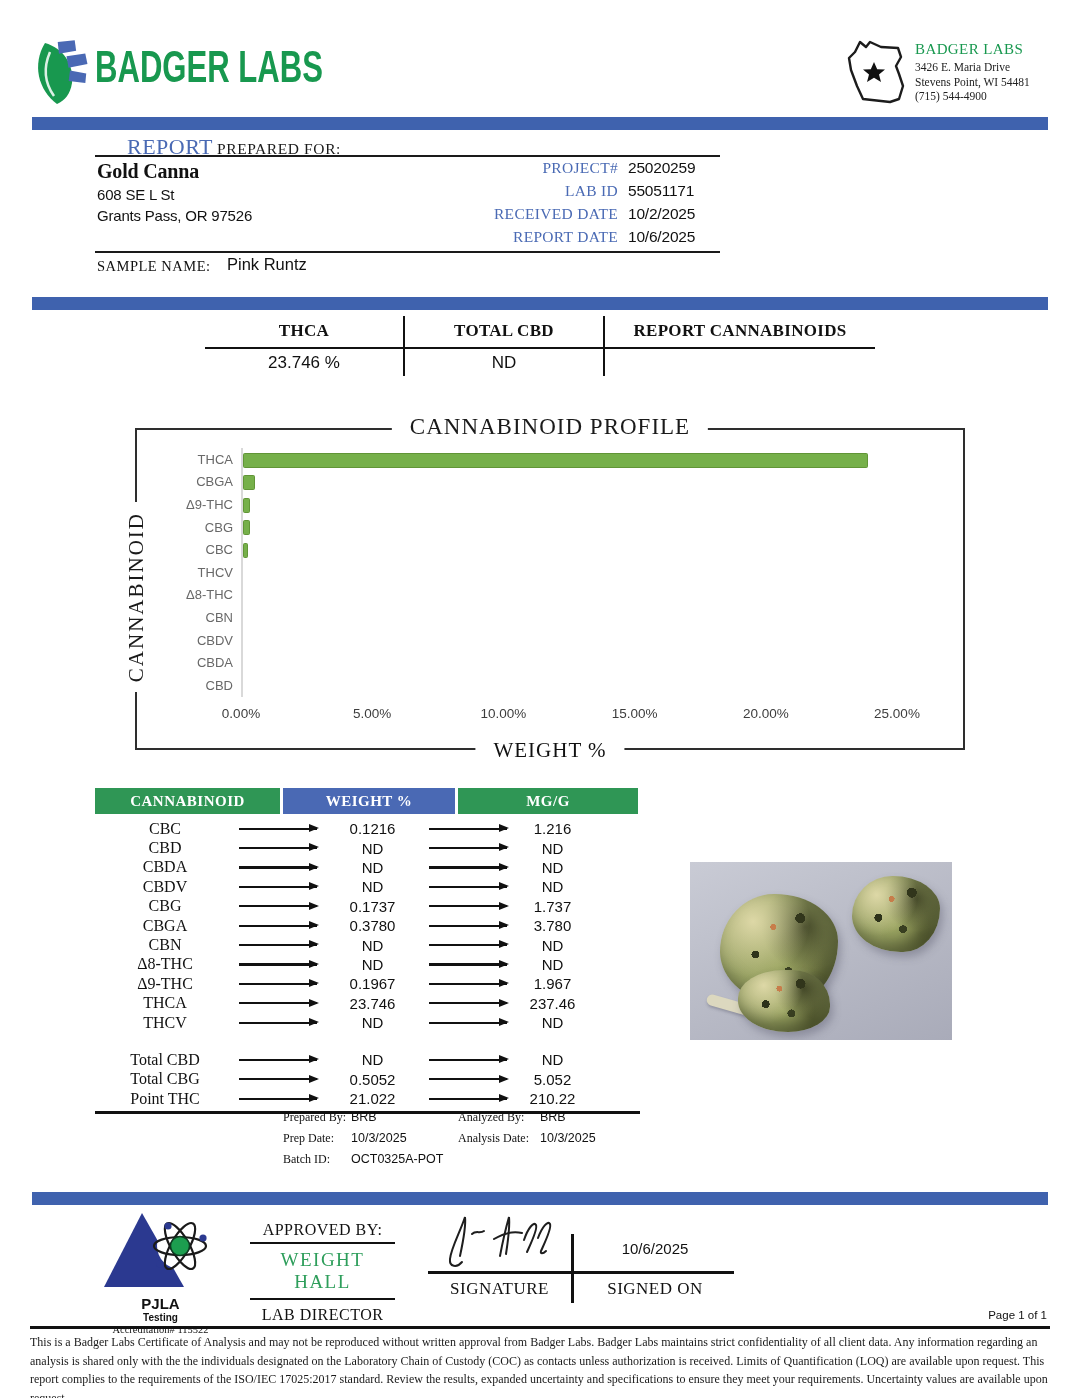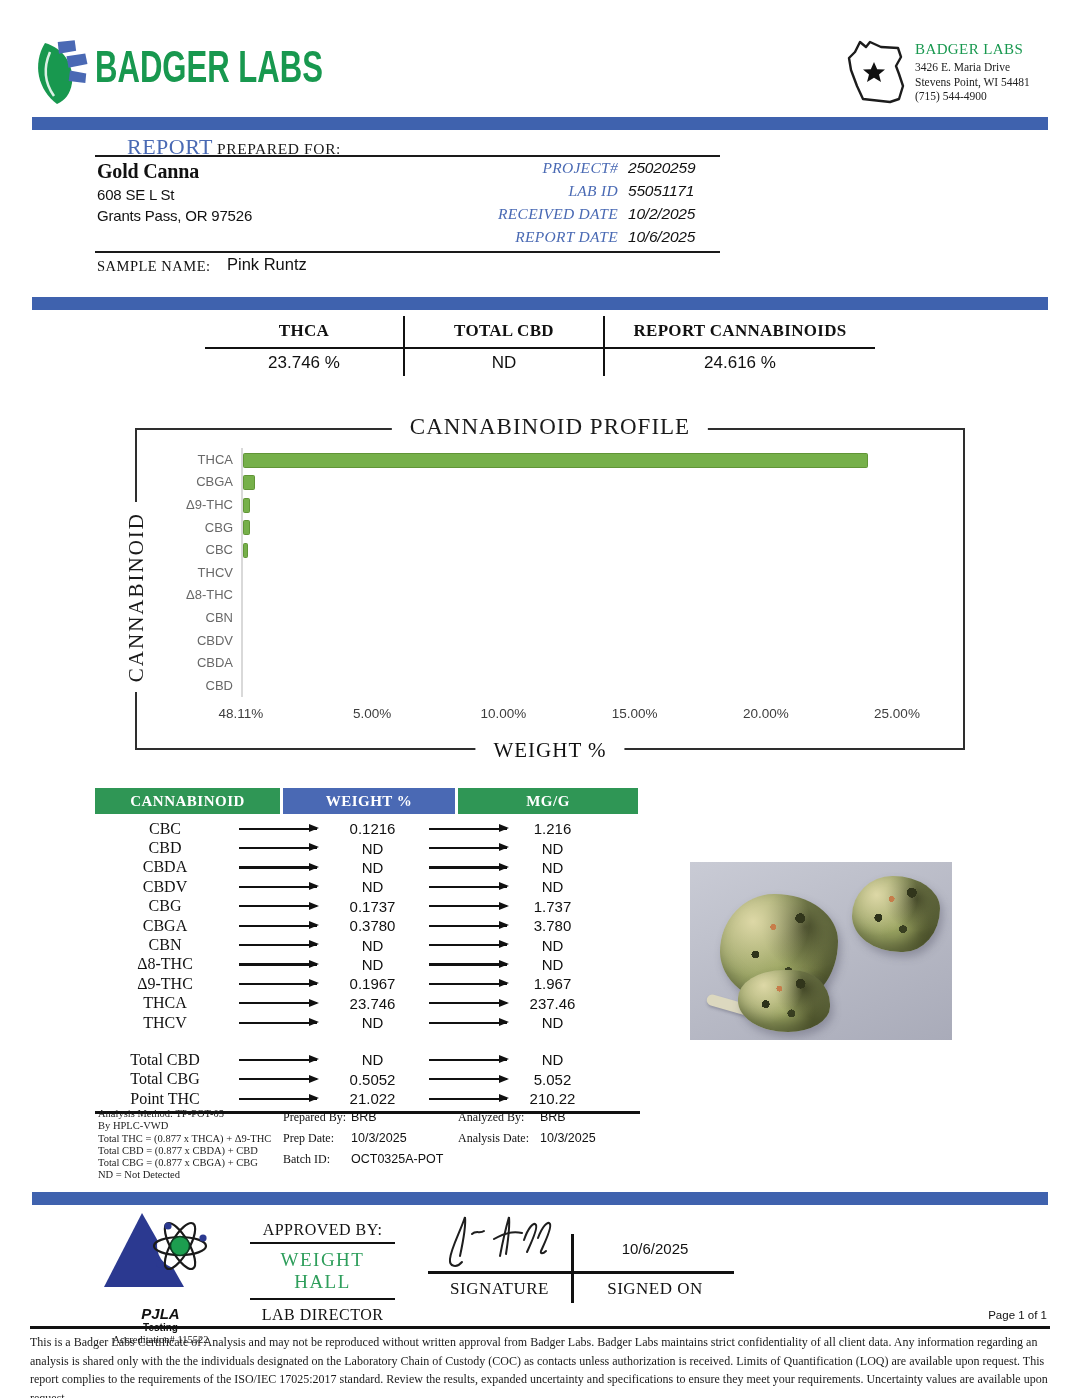--- a/index.html
+++ b/index.html
@@ -26,21 +26,21 @@
   .bar1{top:117px;} .bar2{top:297px;} .bar3{top:1192px;}
 
   
   .rep-heading{position:absolute;left:95px;top:134px;white-space:nowrap;}
   .rep-heading .rep{color:#4a6ab4;font-size:22px;letter-spacing:0.5px;margin-left:32px;}
   .rep-heading .rest{color:#1a1a1a;font-size:15.5px;letter-spacing:0.6px;}
   .hline{position:absolute;background:#1a1a1a;height:2px;}
   .client-name{position:absolute;left:97px;top:160px;font-weight:bold;font-size:20px;}
   .client-a1{position:absolute;left:97px;top:186px;font-size:15px;}
   .client-a2{position:absolute;left:97px;top:207px;font-size:15px;}
-  .meta-wrap{position:absolute;left:470px;top:159px;width:260px;font-style:italic;}
+  .meta-wrap{position:absolute;left:470px;top:159px;width:260px;}
   .meta-row{display:flex;height:23px;align-items:baseline;}
   .meta-label{width:148px;text-align:right;color:#4a6ab4;font-size:15.5px;letter-spacing:0.3px;}
   .meta-value{margin-left:10px;font-size:15.5px;font-family:"Liberation Sans",sans-serif;letter-spacing:-0.2px;}
   .sample-row{position:absolute;left:97px;top:257px;}
   .sample-label{font-size:14.5px;letter-spacing:0.5px;}
   .sample-value{position:absolute;left:130px;top:-2px;font-size:16.5px;
                 font-family:"Liberation Sans",sans-serif;white-space:nowrap;}
 
   
   .summary{position:absolute;left:205px;top:316px;width:670px;height:60px;display:flex;}
@@ -115,21 +115,21 @@
         #99a266;
        box-shadow:inset -7px -9px 16px rgba(42,47,22,.55),3px 5px 9px rgba(70,70,90,.35);}
   .bud1{left:30px;top:32px;width:118px;height:110px;}
   .bud1b{left:48px;top:108px;width:92px;height:62px;border-radius:55% 45% 50% 60%/50% 60% 45% 55%;}
   .bud2{left:162px;top:14px;width:88px;height:76px;}
   .stem{position:absolute;left:16px;top:138px;width:50px;height:11px;background:#dcd8bf;
         border-radius:6px;transform:rotate(16deg);box-shadow:1px 2px 3px rgba(60,60,80,.3);}
 
   
   .pjla{position:absolute;left:78px;top:1210px;width:165px;text-align:center;}
-  .pjla-name{font-family:"Liberation Sans",sans-serif;font-weight:bold;font-size:15px;margin-top:11px;font-style:italic;}
+  .pjla-name{font-family:"Liberation Sans",sans-serif;font-weight:bold;font-size:15px;margin-top:1px;}
   .pjla-sub{font-family:"Liberation Sans",sans-serif;font-weight:bold;font-size:10px;}
   .pjla-acc{font-size:10.5px;margin-top:1px;}
   .appr{position:absolute;left:250px;top:1221px;width:145px;text-align:center;}
   .appr-l1{font-size:16px;letter-spacing:0.5px;}
   .appr-line{height:2.2px;background:#111;margin:3px 0;}
   .appr-name{font-size:19px;letter-spacing:1.5px;color:#2e9e5b;padding:2px 0;}
   .appr-title{font-size:16px;letter-spacing:0.5px;padding-top:3px;}
   .sig-svg{position:absolute;left:432px;top:1210px;}
   .sig-hline{position:absolute;left:428px;top:1271px;width:306px;height:2.5px;background:#111;}
   .sig-vline{position:absolute;left:571px;top:1234px;width:2.5px;height:69px;background:#111;}
@@ -217,21 +217,20 @@
   <div class="sum-col c0">
         <div class="sum-head">THCA</div>
         <div class="sum-val">23.746 %</div>
       </div>
       <div class="sum-col c1">
         <div class="sum-head">TOTAL CBD</div>
         <div class="sum-val">ND</div>
       </div>
       <div class="sum-col c2">
         <div class="sum-head">REPORT CANNABINOIDS</div>
-        <div class="sum-val">24.616 %</div>
       </div>
     </div>
 
   <div class="chart-frame">
     <div class="chart-title">CANNABINOID PROFILE</div>
     <div class="chart-ylabel-box">
       <span class="chart-ylabel">CANNABINOID</span>
     </div>
     <div class="chart-plot">
         <div class="bar-row">
@@ -283,21 +282,21 @@
         <div class="bar-row">
           <span class="bar-label">CBDA</span>
           <div class="bar-track"></div>
         </div>
         <div class="bar-row">
           <span class="bar-label">CBD</span>
           <div class="bar-track"></div>
         </div>
       </div>
     <div class="chart-ticks">
-        <span class="tick" style="left: 45px;">48.11%</span>
+        <span class="tick" style="left: 45px;">0.00%</span>
         <span class="tick" style="left: 176.2px;">5.00%</span>
         <span class="tick" style="left: 307.4px;">10.00%</span>
         <span class="tick" style="left: 438.6px;">15.00%</span>
         <span class="tick" style="left: 569.8px;">20.00%</span>
         <span class="tick" style="left: 701px;">25.00%</span>
       </div>
     <div class="chart-xlabel">WEIGHT %</div>
   </div>
 
   <div class="rtable">
@@ -406,28 +405,20 @@
           <span class="arrow"></span>
           <span class="rt-val">21.022</span>
           <span class="arrow"></span>
           <span class="rt-val">210.22</span>
         </div>
       </div>
     <div class="rt-endline"></div>
   </div>
 
   <div class="notes">
-    <div class="notes-col1">
-        <div>Analysis Method: TP-POT-05</div>
-        <div>By HPLC-VWD</div>
-        <div>Total THC = (0.877 x  THCA) + Δ9-THC</div>
-        <div>Total CBD = (0.877 x  CBDA) + CBD</div>
-        <div>Total CBG = (0.877 x  CBGA) + CBG</div>
-        <div>ND = Not Detected</div>
-      </div>
     <div class="notes-col2">
         <div class="note-row"><span>Prepared By:</span><span class="note-val">BRB</span></div>
         <div class="note-row"><span>Prep Date:</span><span class="note-val">10/3/2025</span></div>
         <div class="note-row"><span>Batch ID:</span><span class="note-val">OCT0325A-POT</span></div>
       </div>
     <div class="notes-col3">
         <div class="note-row"><span>Analyzed By:</span><span class="note-val">BRB</span></div>
         <div class="note-row"><span>Analysis Date:</span><span class="note-val">10/3/2025</span></div>
       </div>
   </div>

